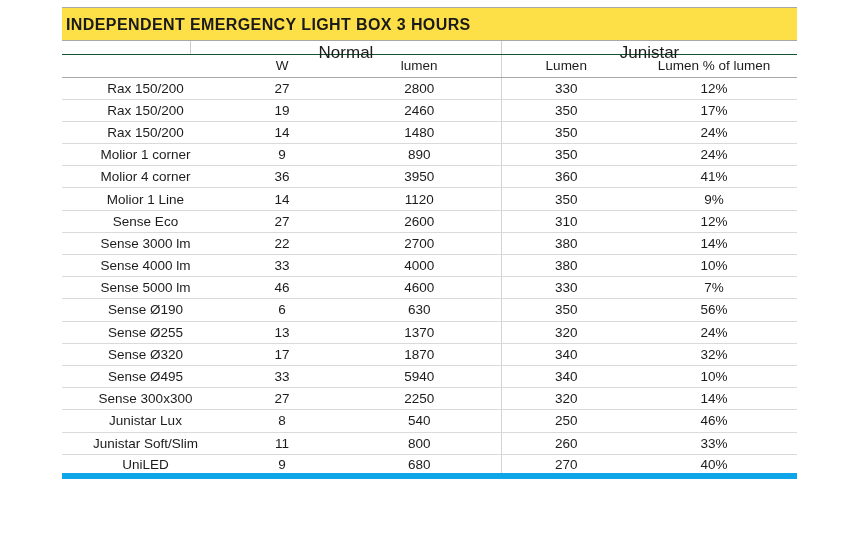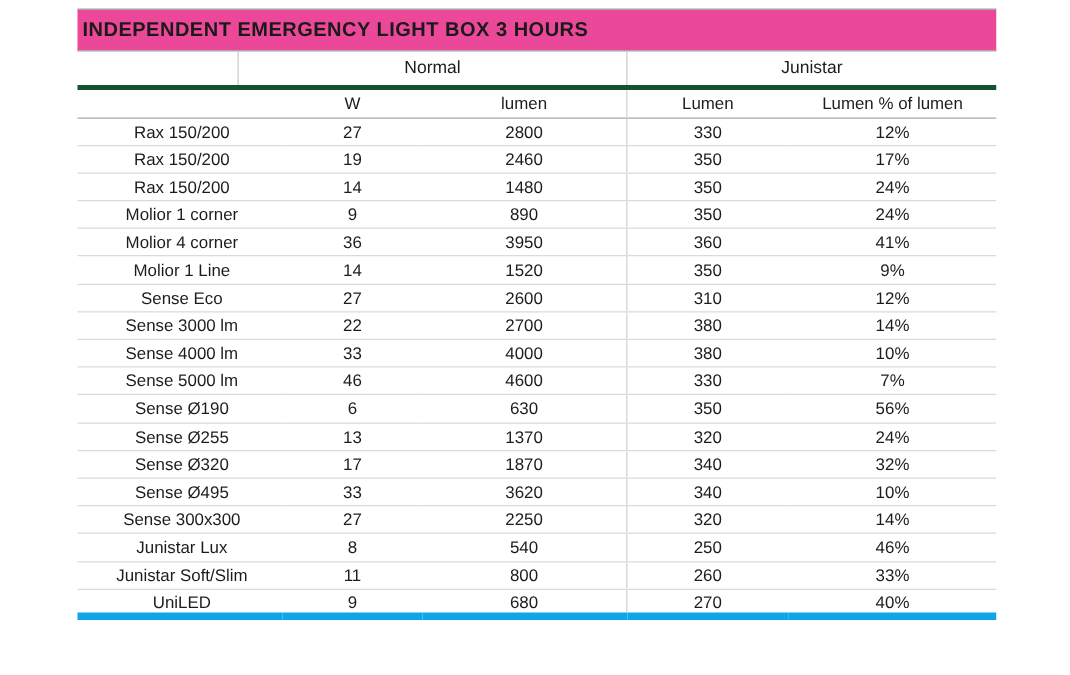--- a/index.html
+++ b/index.html
@@ -9,36 +9,36 @@
   .sheet {
     position: absolute;
     left: 62px;
     top: 7px;
     width: 735px;
   }
 
   .title-bar {
     height: 34px;
     line-height: 34px;
-    background: #ec4899;
+    background: #fde047;
     border-top: 1px solid #a8a8a8;
     border-bottom: 1px solid #a8a8a8;
     font-size: 16px;
     font-weight: 700;
     letter-spacing: 0.4px;
     padding-left: 4px;
     color: #1a1a1a;
     white-space: nowrap;
   }
 
   .group-row {
     display: flex;
-    height: 31px;
-    border-bottom: 4px solid #14532d;
-    font-size: 14px;
+    height: 14px;
+    border-bottom: 1px solid #14532d;
+    font-size: 17px;
   }
   .group-row .g-spacer { width: 128px; }
   .group-row .g-normal {
     width: 311px;
     border-left: 1px solid #cccccc;
     text-align: center;
     line-height: 24px;
   }
   .group-row .g-emergency {
     flex: 1;
@@ -140,21 +140,21 @@
         <tr>
           <td class="name">Molior 4 corner</td>
           <td>36</td>
           <td>3950</td>
           <td class="col-sep">360</td>
           <td>41%</td>
         </tr>
         <tr>
           <td class="name">Molior 1 Line</td>
           <td>14</td>
-          <td>1520</td>
+          <td>1120</td>
           <td class="col-sep">350</td>
           <td>9%</td>
         </tr>
         <tr>
           <td class="name">Sense Eco</td>
           <td>27</td>
           <td>2600</td>
           <td class="col-sep">310</td>
           <td>12%</td>
         </tr>
@@ -196,21 +196,21 @@
         <tr>
           <td class="name">Sense Ø320</td>
           <td>17</td>
           <td>1870</td>
           <td class="col-sep">340</td>
           <td>32%</td>
         </tr>
         <tr>
           <td class="name">Sense Ø495</td>
           <td>33</td>
-          <td>3620</td>
+          <td>5940</td>
           <td class="col-sep">340</td>
           <td>10%</td>
         </tr>
         <tr>
           <td class="name">Sense 300x300</td>
           <td>27</td>
           <td>2250</td>
           <td class="col-sep">320</td>
           <td>14%</td>
         </tr>

